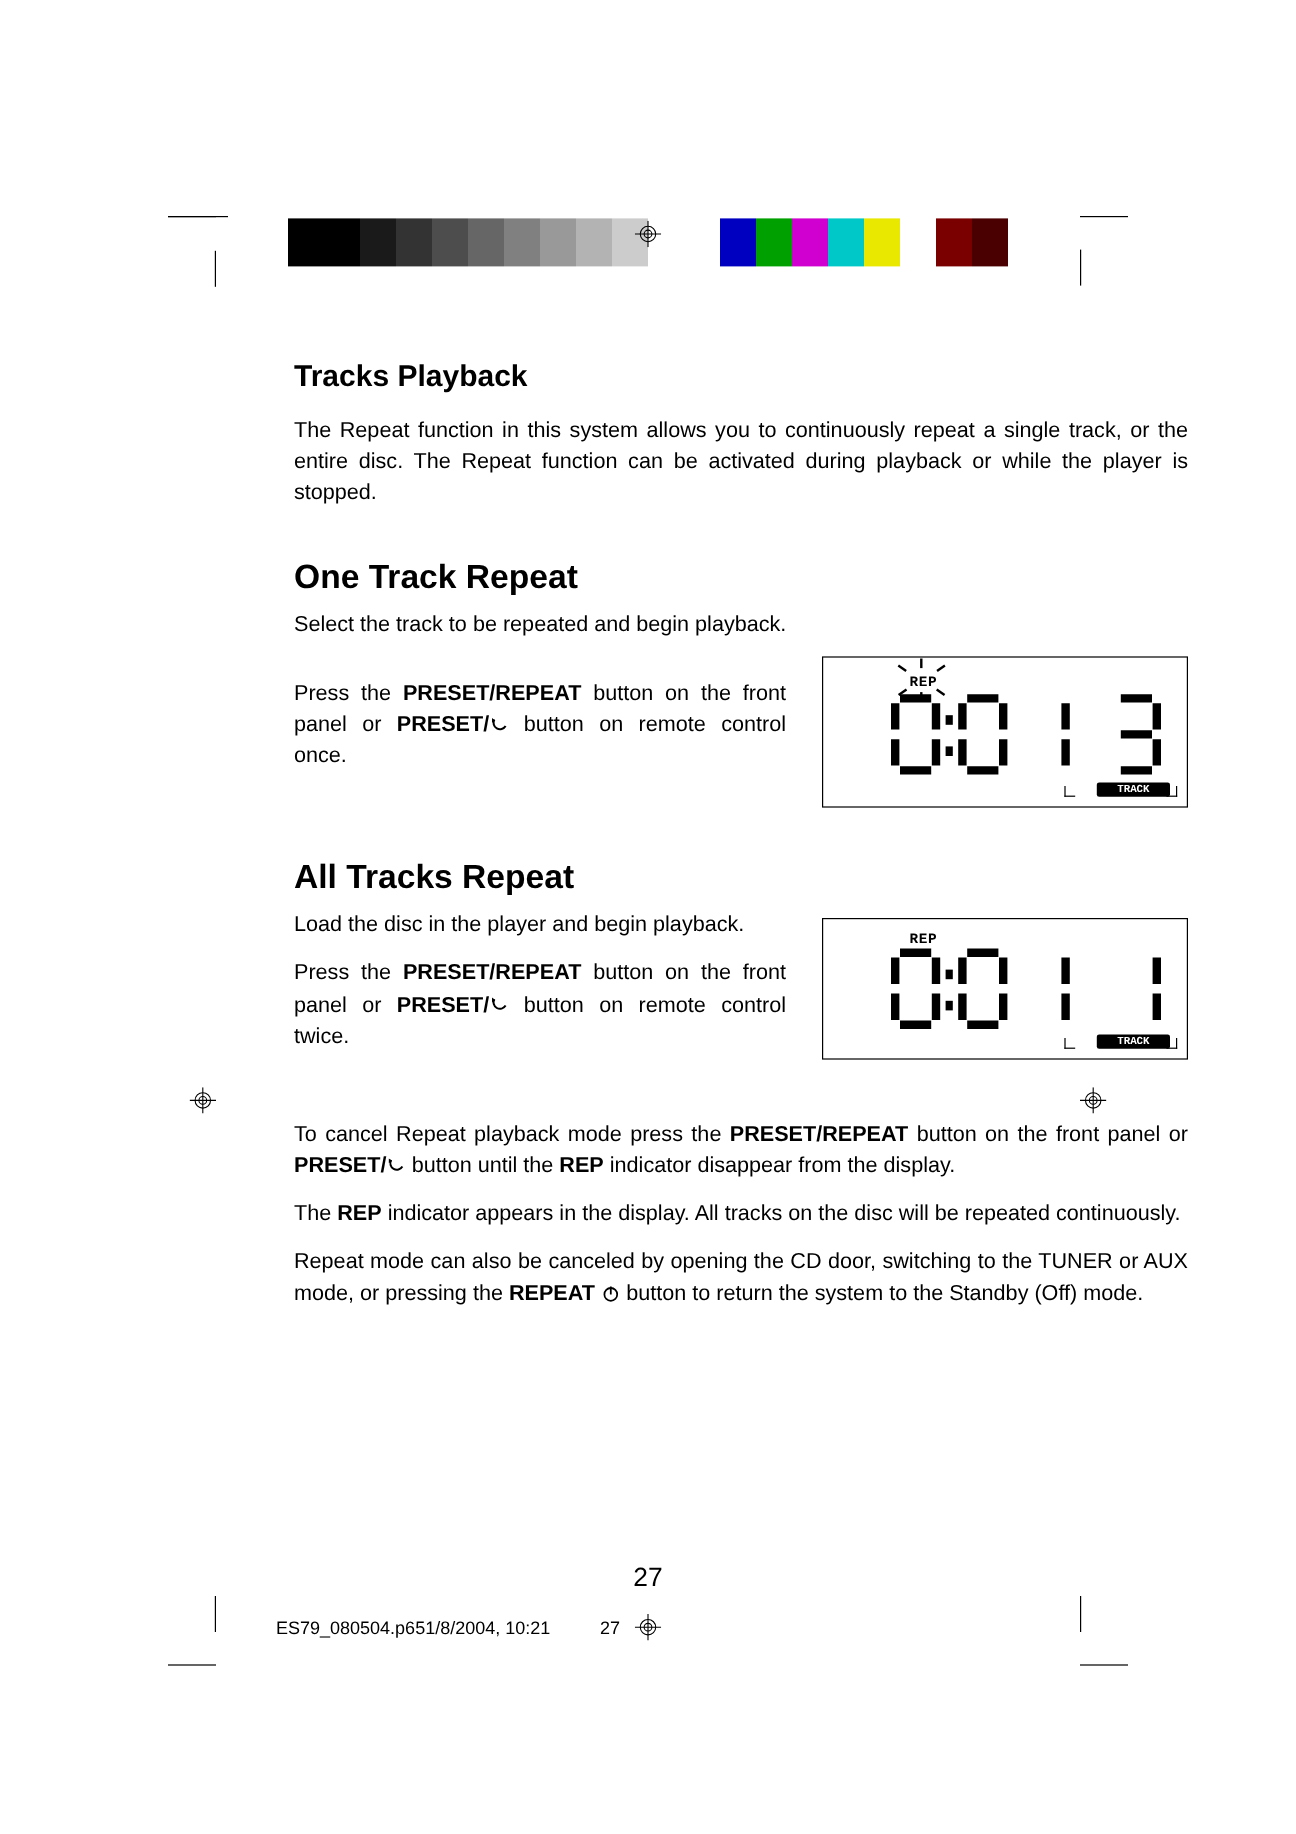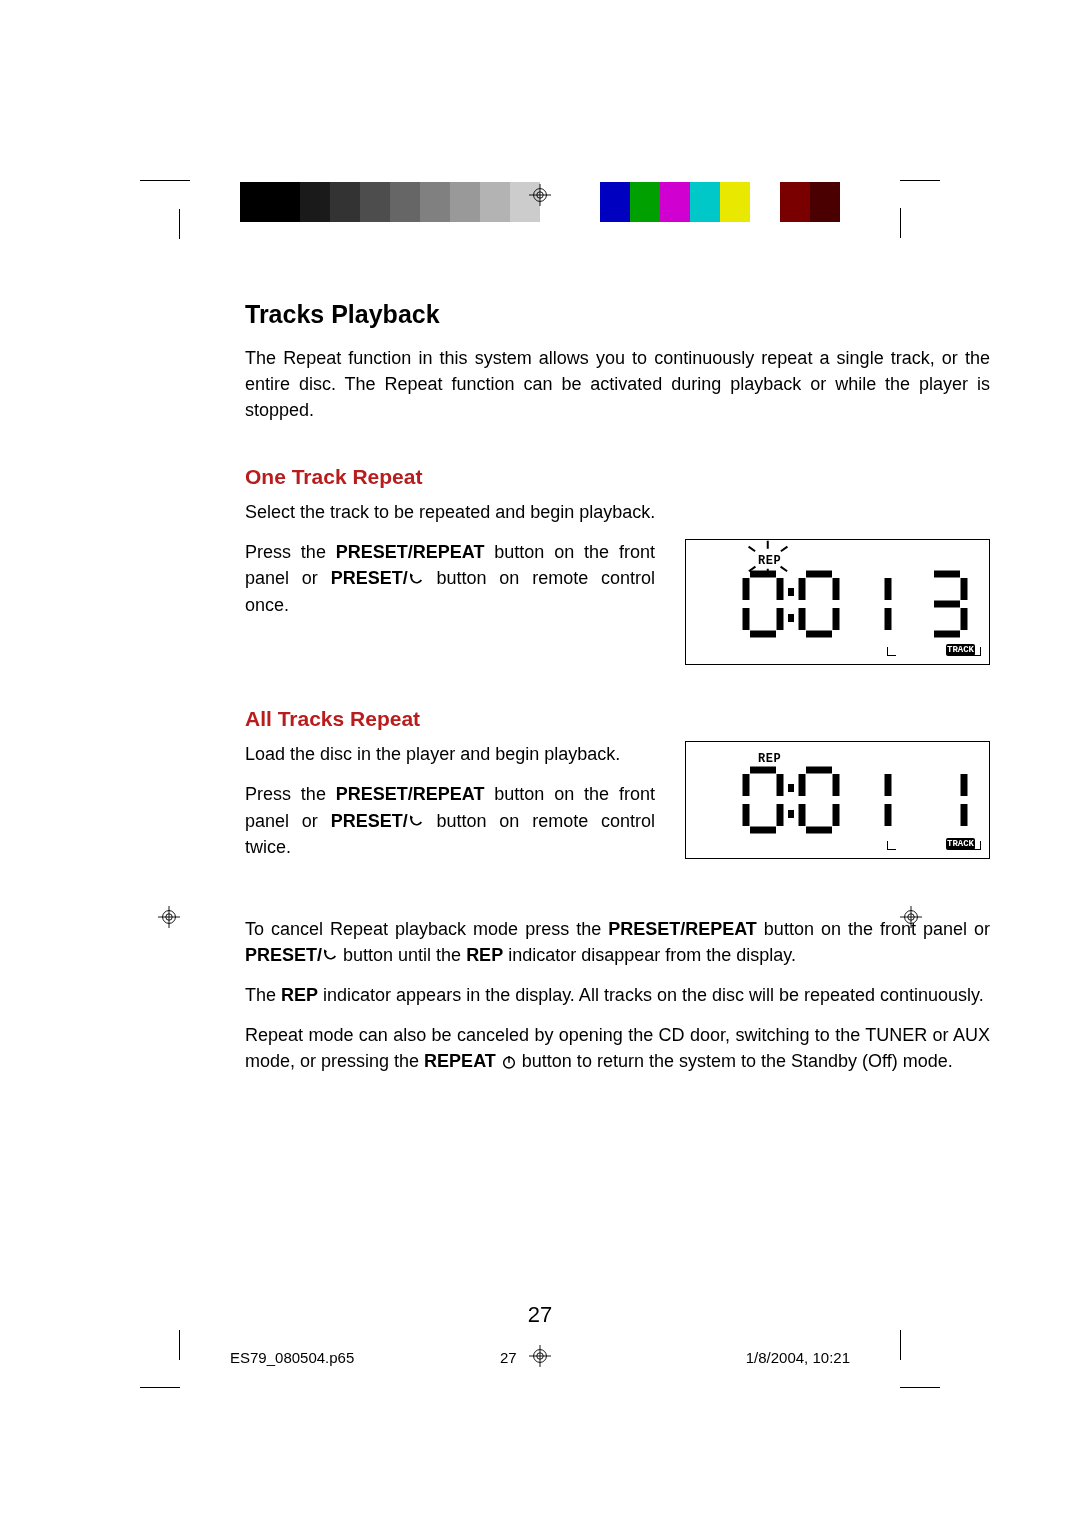--- a/index.html
+++ b/index.html
@@ -20,32 +20,32 @@
   .crop-br { bottom: 140px; right: 140px; }
   .crop-br::before { content:""; position:absolute; bottom:0; right:0; width:40px; height:1px; background:#000;}
   .crop-br::after { content:""; position:absolute; bottom:28px; right:39px; width:1px; height:30px; background:#000;}
   .regmark { width: 22px; height: 22px; }
   .regmark.top { position:absolute; top:184px; left:50%; transform:translateX(-50%);}
   .regmark.left { position:absolute; top:906px; left:158px;}
   .regmark.right { position:absolute; top:906px; right:158px;}
   .content { position: absolute; top: 300px; left: 245px; width: 745px; }
   h2.section-title { font-size: 25px; font-weight: bold; margin-bottom: 16px; }
   p.body { font-size: 18px; line-height: 1.45; margin-bottom: 14px; text-align: justify;}
-  h3.sub { font-size: 21px; font-weight: bold; margin-top: 42px; margin-bottom: 10px; color:#b91c1c;}
-  .row { display:flex; gap:30px; align-items:flex-start;}
+  h3.sub { font-size: 28px; font-weight: bold; margin-top: 42px; margin-bottom: 10px; color:#000000;}
+  .row { display:flex; gap:30px; align-items:center;}
   .row .txt { flex: 1; }
   .lcd { border:1.5px solid #000; width: 305px; height: 126px; position:relative; font-family: 'Courier New', monospace;}
   .lcd .rep { position:absolute; top:12px; left:70px; font-size:12px; font-weight:bold; letter-spacing:0.5px;}
-  .lcd .tracklbl { position:absolute; bottom:8px; right:14px; font-size:9px; font-weight:bold; background:#000; color:#fff; padding:1px 1px; border-radius:2px;}
+  .lcd .tracklbl { position:absolute; bottom:8px; right:14px; font-size:9px; font-weight:bold; background:#000; color:#fff; padding:1px 17px; border-radius:2px;}
   .lcd .trackbrackets { position:absolute; bottom:10px; right:10px; width:90px; height:10px;}
   .lcd .trackbrackets::before, .lcd .trackbrackets::after { content:""; position:absolute; bottom:-2px; width:8px; height:8px; border-bottom:1.5px solid #000;}
   .lcd .trackbrackets::before { left:-2px; border-left:1.5px solid #000;}
   .lcd .trackbrackets::after { right:-2px; border-right:1.5px solid #000;}
   .page-num { position: absolute; bottom: 200px; left: 50%; transform: translateX(-50%); font-size: 22px;}
-  .footer { position:absolute; bottom: 162px; left: 230px; right: 230px; display:flex; justify-content:space-between; font-size:15px;}
+  .footer { position:absolute; bottom: 162px; left: 230px; right: 230px; display:flex; font-size:15px;}
   .footer .c { position:absolute; left:50%; transform:translateX(-50%); top: -4px;}
   strong { font-weight:bold; }
   .inline-icon { display:inline-block; vertical-align:middle; }
   
   .flash-rays { position:absolute; top:6px; left:60px; width:50px; height:30px;}
   .flash-rays span { position:absolute; width:8px; height:1.5px; background:#000;}
   .flash-rays .r1 { top:2px; left:2px; transform:rotate(35deg);}
   .flash-rays .r2 { top:-2px; left:18px; transform:rotate(90deg);}
   .flash-rays .r3 { top:2px; left:34px; transform:rotate(-35deg);}
   .flash-rays .r4 { top:22px; left:2px; transform:rotate(-35deg);}

